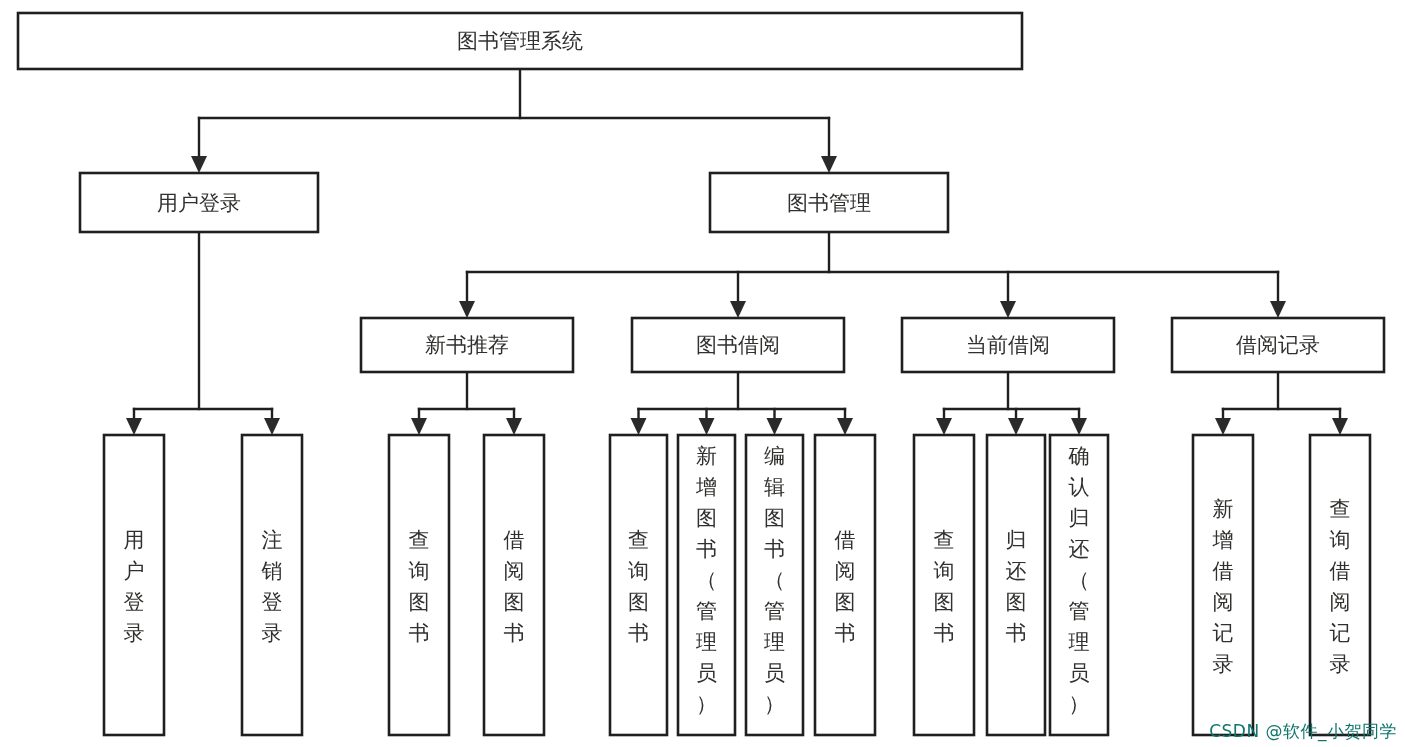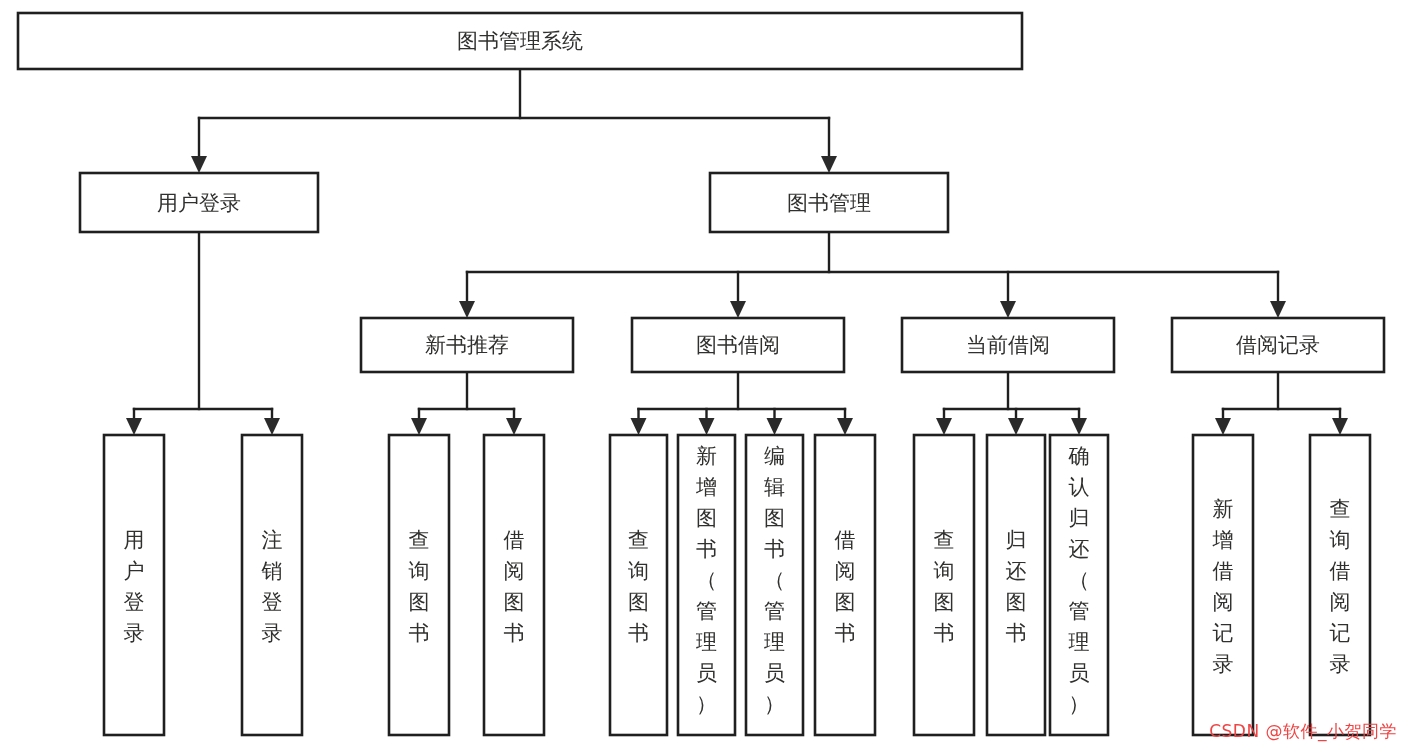--- a/index.html
+++ b/index.html
@@ -53,21 +53,21 @@
     font-family: "DejaVu Sans", "Liberation Sans", sans-serif;
     font-size: 21px;
     text-anchor: middle;
   }
   .watermark-text {
     position: absolute;
     right: 8px;
     bottom: 4px;
     font-family: "DejaVu Sans", "Liberation Sans", sans-serif;
     font-size: 17px;
-    color: #ef4444;
+    color: #0f766e;
     letter-spacing: 0.5px;
     white-space: nowrap;
     user-select: none;
   }
 </style>
 </head>
 <body>
 
 <div id="diagram-root">
 

